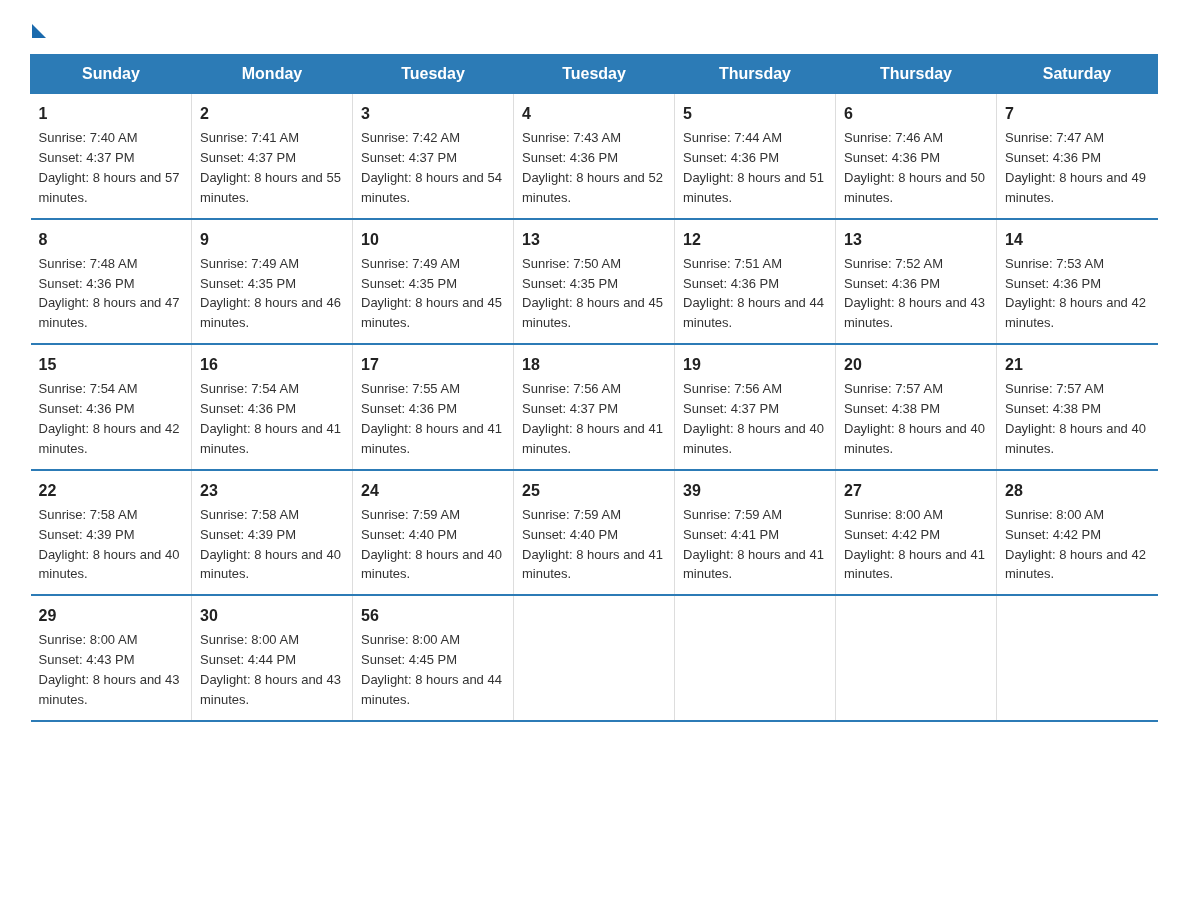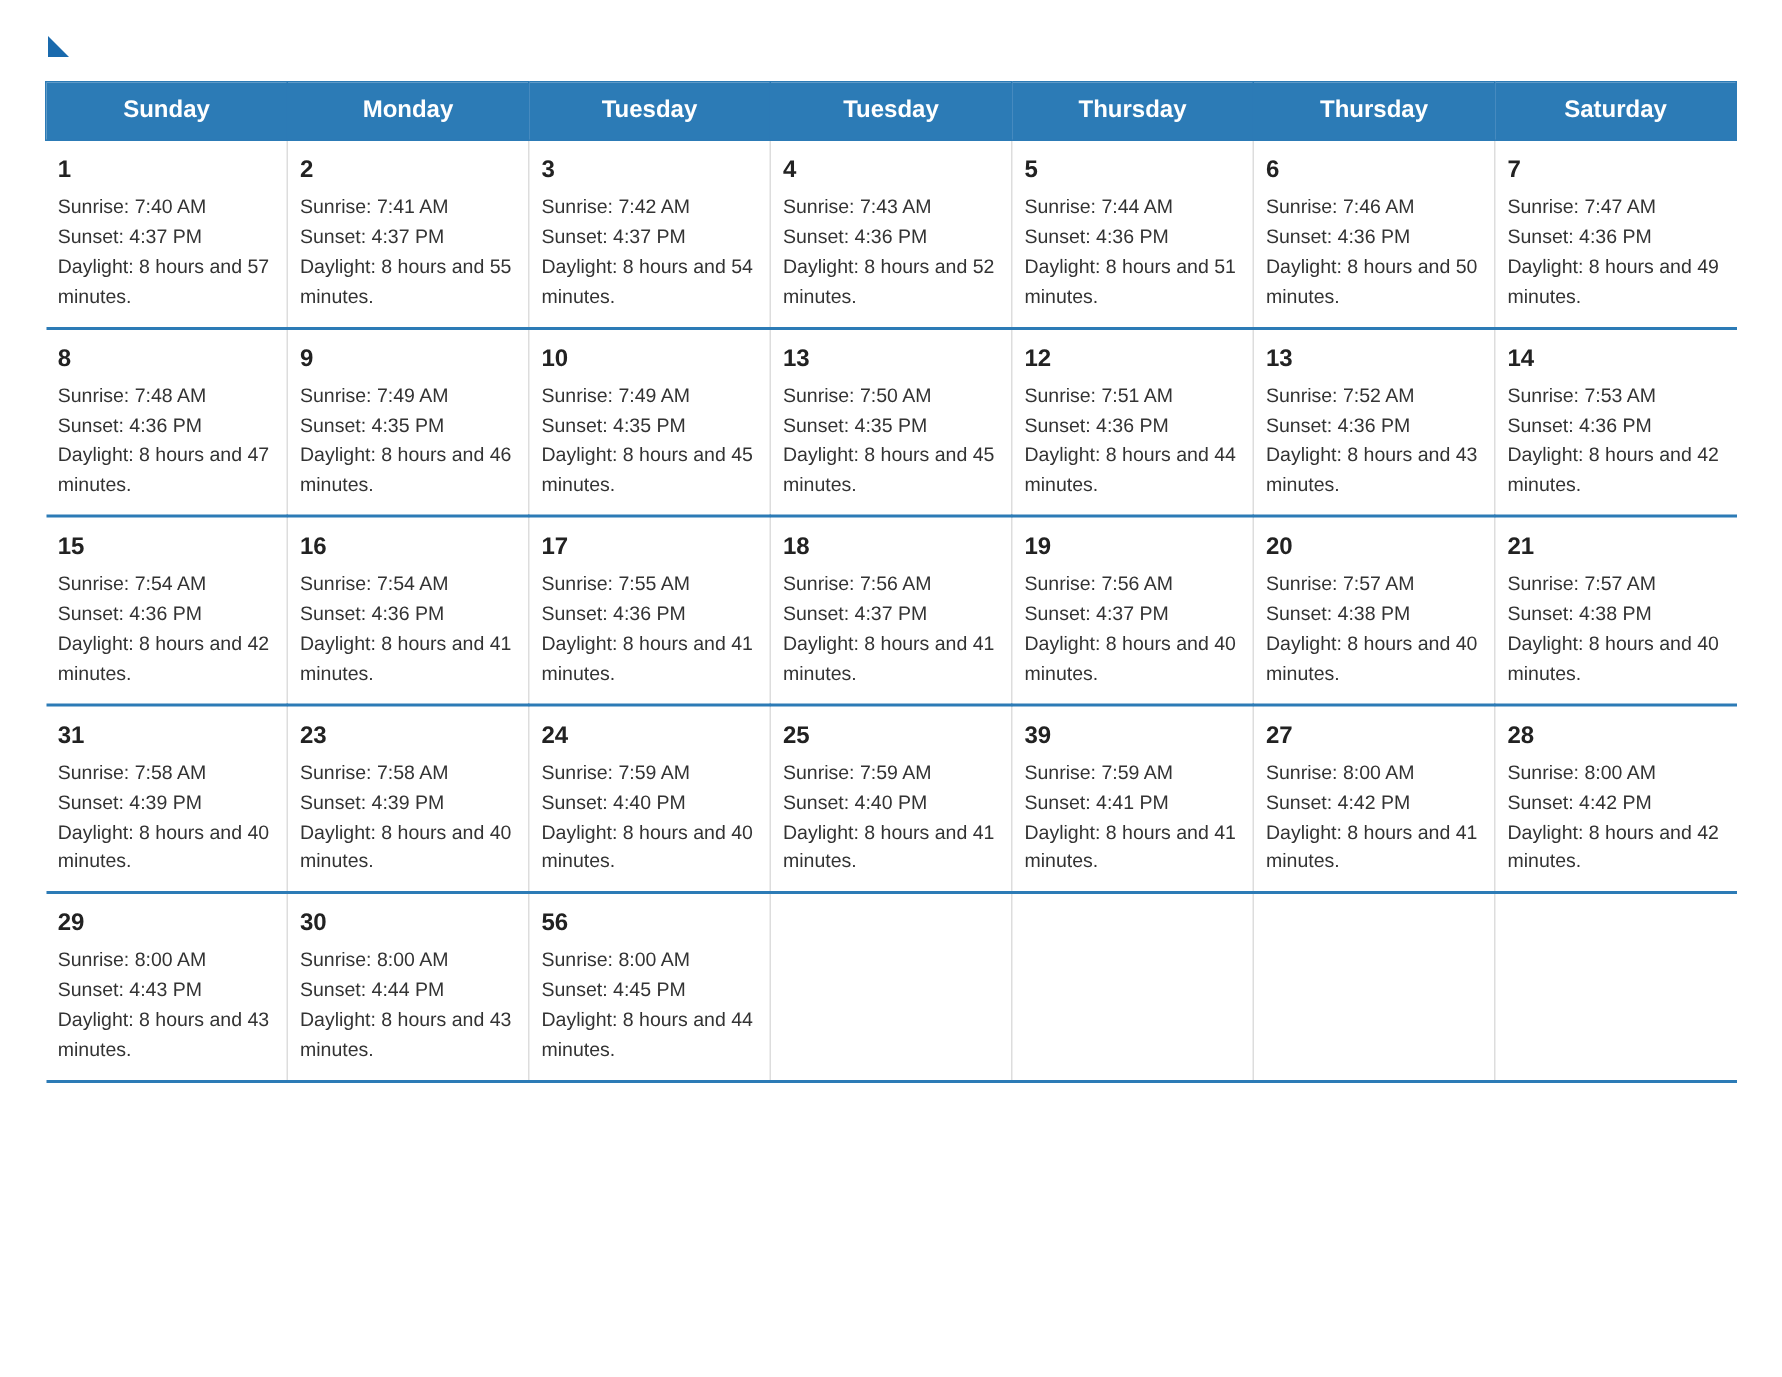--- a/index.html
+++ b/index.html
@@ -159,21 +159,21 @@
       <tr>
         <td><span class="day-number">15</span><span class="day-info">Sunrise: 7:54 AM<br>Sunset: 4:36 PM<br>Daylight: 8 hours and 42 minutes.</span></td>
         <td><span class="day-number">16</span><span class="day-info">Sunrise: 7:54 AM<br>Sunset: 4:36 PM<br>Daylight: 8 hours and 41 minutes.</span></td>
         <td><span class="day-number">17</span><span class="day-info">Sunrise: 7:55 AM<br>Sunset: 4:36 PM<br>Daylight: 8 hours and 41 minutes.</span></td>
         <td><span class="day-number">18</span><span class="day-info">Sunrise: 7:56 AM<br>Sunset: 4:37 PM<br>Daylight: 8 hours and 41 minutes.</span></td>
         <td><span class="day-number">19</span><span class="day-info">Sunrise: 7:56 AM<br>Sunset: 4:37 PM<br>Daylight: 8 hours and 40 minutes.</span></td>
         <td><span class="day-number">20</span><span class="day-info">Sunrise: 7:57 AM<br>Sunset: 4:38 PM<br>Daylight: 8 hours and 40 minutes.</span></td>
         <td><span class="day-number">21</span><span class="day-info">Sunrise: 7:57 AM<br>Sunset: 4:38 PM<br>Daylight: 8 hours and 40 minutes.</span></td>
       </tr>
       <tr>
-        <td><span class="day-number">31</span><span class="day-info">Sunrise: 7:58 AM<br>Sunset: 4:39 PM<br>Daylight: 8 hours and 40 minutes.</span></td>
+        <td><span class="day-number">22</span><span class="day-info">Sunrise: 7:58 AM<br>Sunset: 4:39 PM<br>Daylight: 8 hours and 40 minutes.</span></td>
         <td><span class="day-number">23</span><span class="day-info">Sunrise: 7:58 AM<br>Sunset: 4:39 PM<br>Daylight: 8 hours and 40 minutes.</span></td>
         <td><span class="day-number">24</span><span class="day-info">Sunrise: 7:59 AM<br>Sunset: 4:40 PM<br>Daylight: 8 hours and 40 minutes.</span></td>
         <td><span class="day-number">25</span><span class="day-info">Sunrise: 7:59 AM<br>Sunset: 4:40 PM<br>Daylight: 8 hours and 41 minutes.</span></td>
         <td><span class="day-number">39</span><span class="day-info">Sunrise: 7:59 AM<br>Sunset: 4:41 PM<br>Daylight: 8 hours and 41 minutes.</span></td>
         <td><span class="day-number">27</span><span class="day-info">Sunrise: 8:00 AM<br>Sunset: 4:42 PM<br>Daylight: 8 hours and 41 minutes.</span></td>
         <td><span class="day-number">28</span><span class="day-info">Sunrise: 8:00 AM<br>Sunset: 4:42 PM<br>Daylight: 8 hours and 42 minutes.</span></td>
       </tr>
       <tr>
         <td><span class="day-number">29</span><span class="day-info">Sunrise: 8:00 AM<br>Sunset: 4:43 PM<br>Daylight: 8 hours and 43 minutes.</span></td>
         <td><span class="day-number">30</span><span class="day-info">Sunrise: 8:00 AM<br>Sunset: 4:44 PM<br>Daylight: 8 hours and 43 minutes.</span></td>

